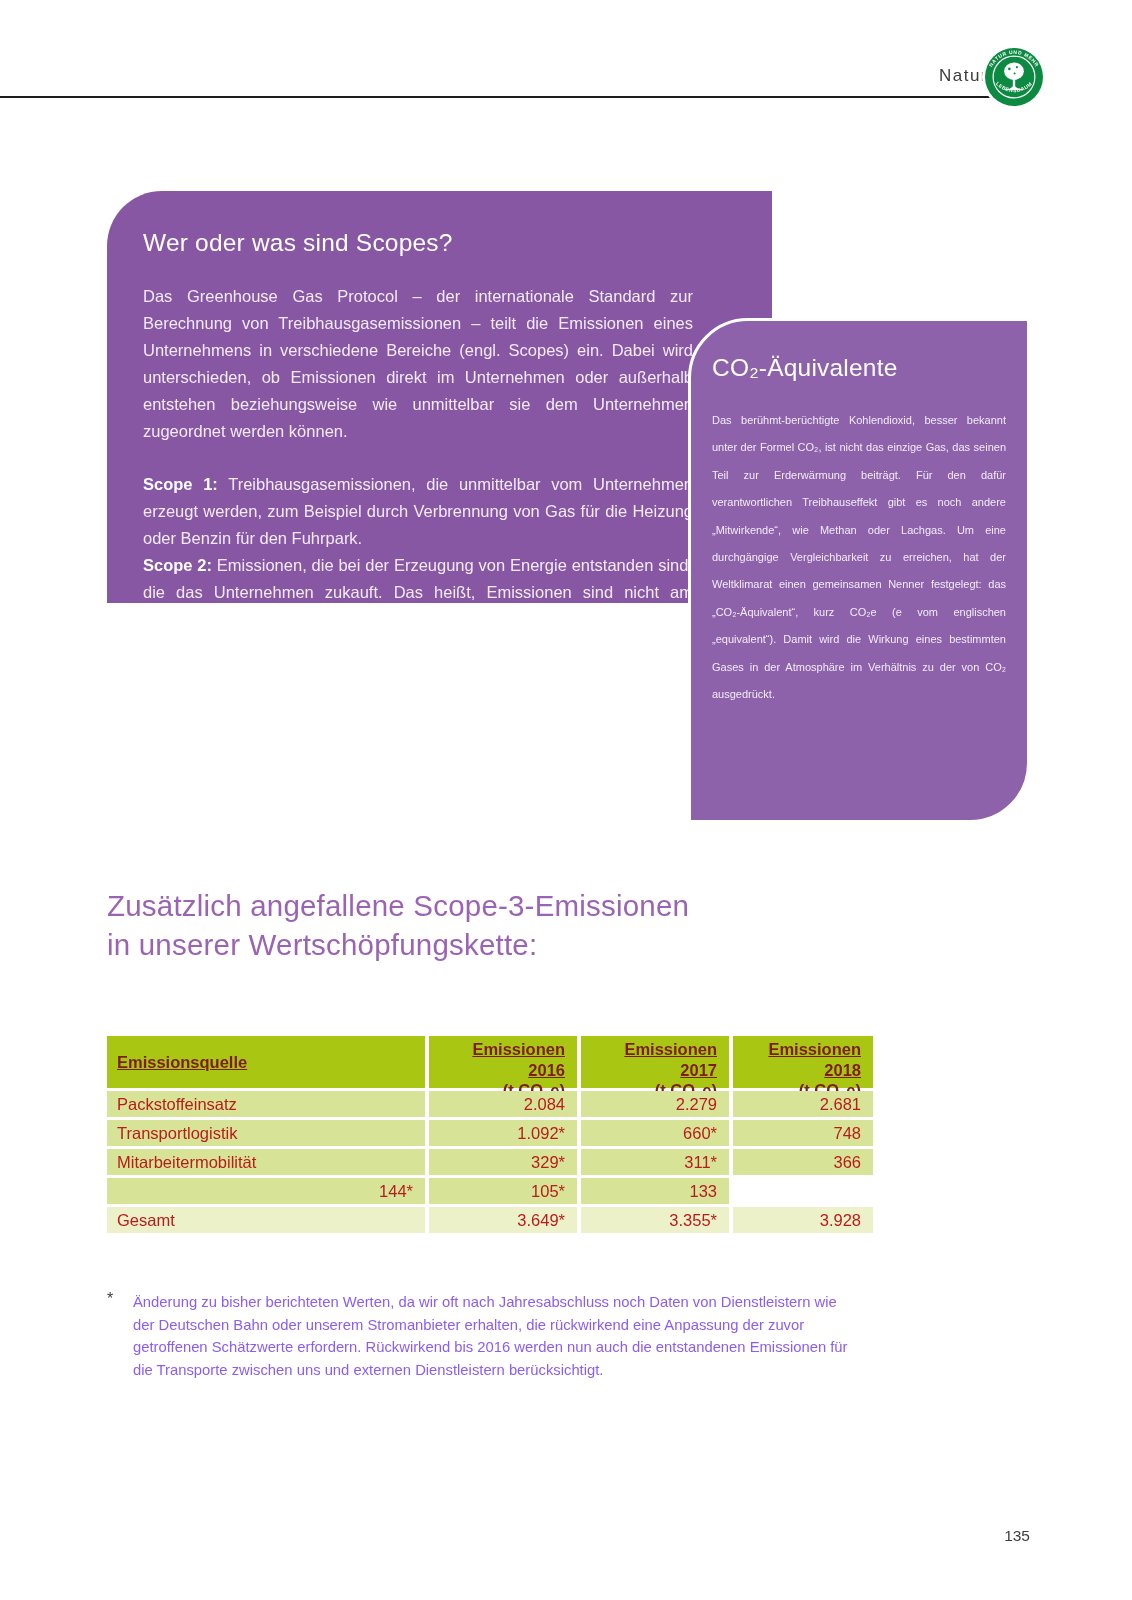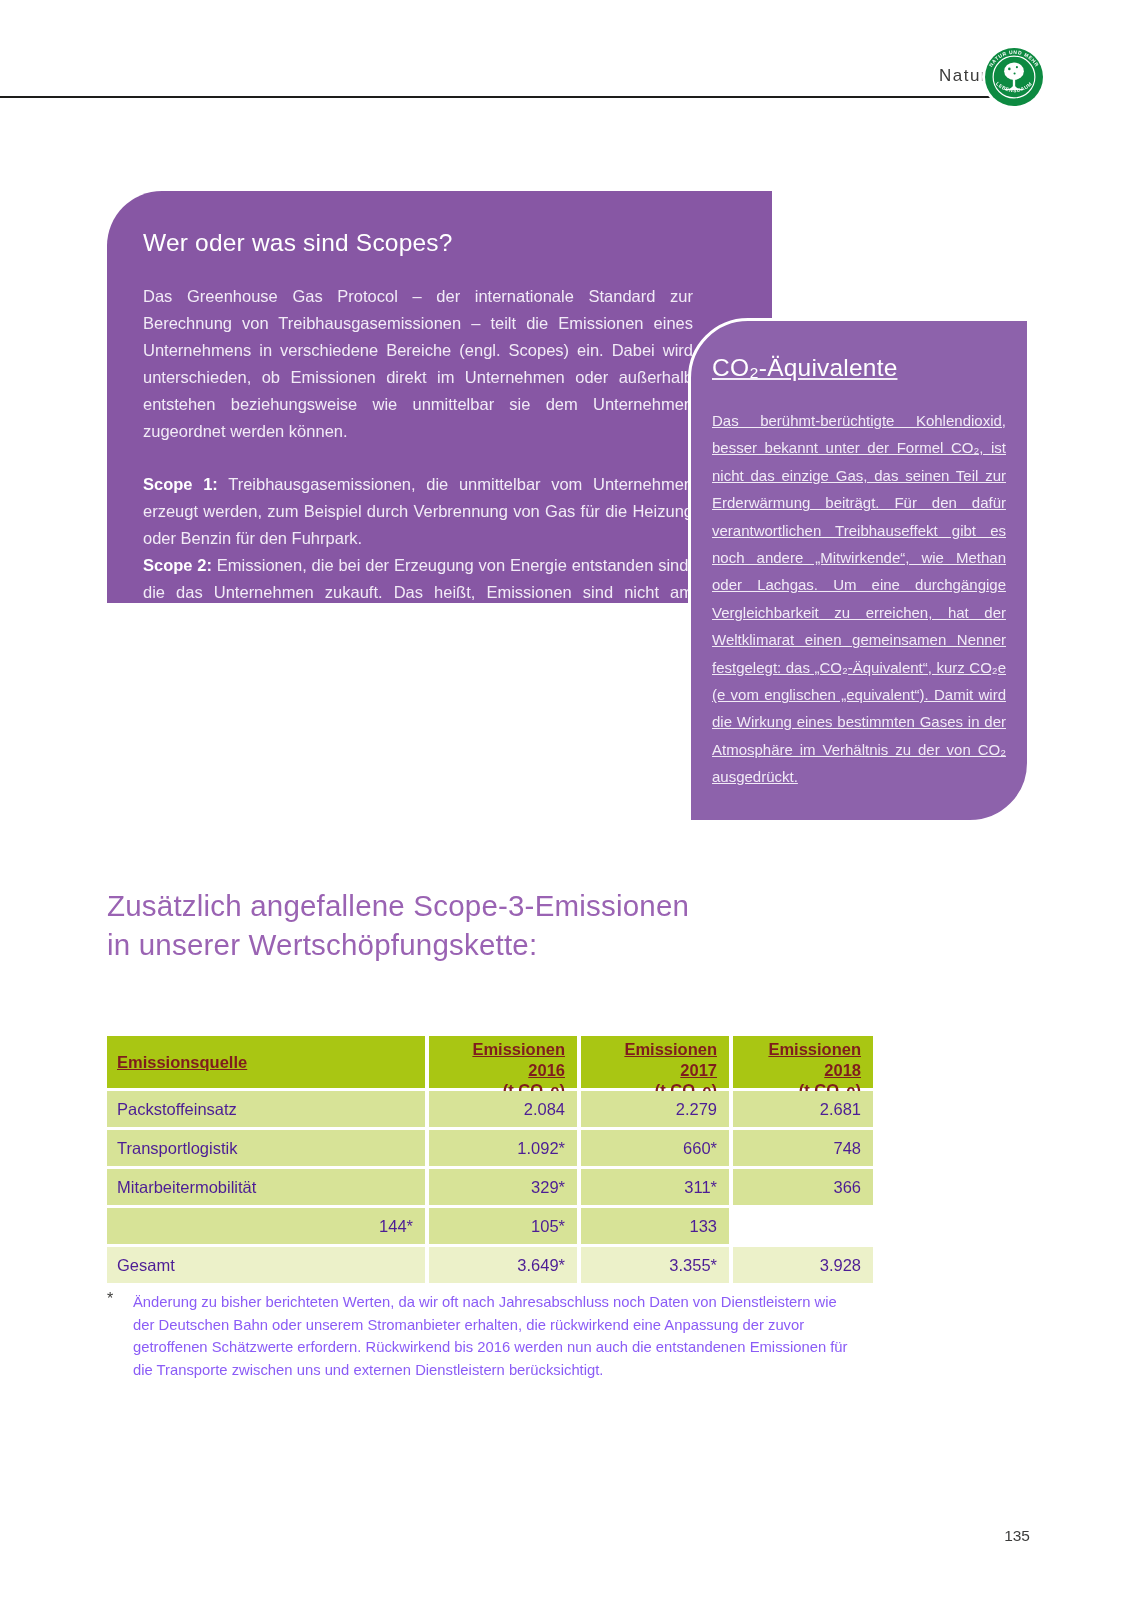--- a/index.html
+++ b/index.html
@@ -22,40 +22,40 @@
 
   .box-scopes{left:107px;top:191px;width:665px;height:412px;
     background:var(--box1_purple,#8757a4);border-radius:55px 0 0 0;padding:38px 0 0 36px;}
   .box-scopes h2{font-size:24.5px;margin-bottom:26px;}
   .box-scopes p{width:550px;font-size:16.5px;line-height:27px;}
   .box-scopes .intro{margin-bottom:26px;}
   .scope-label{font-weight:700;color:#fff;}
 
   .box-co2{left:688px;top:318px;width:342px;height:505px;
     background:var(--box2_purple,#8d62ab);border:3px solid #fff;
-    border-radius:60px 0 60px 0;padding:33px 21px 0 21px;z-index:2;text-decoration:underline;}
+    border-radius:60px 0 60px 0;padding:33px 21px 0 21px;z-index:2;}
   .box-co2 h2{font-size:24.5px;margin-bottom:25px;}
-  .box-co2 p{font-size:15px;line-height:27.4px;}
+  .box-co2 p{font-size:11px;line-height:27.4px;}
 
   
   .main-heading{position:absolute;left:107px;top:886px;margin:0;font-weight:400;
     font-size:29.5px;line-height:39px;color:var(--heading_purple,#9a63b3);letter-spacing:.2px;}
 
   
   .etable{position:absolute;left:107px;top:1036px;width:766px;font-size:16.5px;}
   .t-row{display:grid;grid-template-columns:318px 148px 148px 140px;column-gap:4px;}
   .t-head{margin-bottom:3px;}
   .th{background:var(--table_header_green,#a9c613);color:#7f1d1d;font-weight:700;box-sizing:border-box;height:52px;text-decoration:underline;}
   .th.src{display:flex;align-items:center;padding-left:10px;}
   .th.num{text-align:right;padding:3px 12px 0 0;line-height:20.5px;}
   .th.num span{display:block;}
   .t-row.body{margin-bottom:3px;}
   .t-row.total{margin-top:1px;}
-  .td{background:var(--table_row_green,#d7e397);box-sizing:border-box;height:36px;
-    display:flex;align-items:center;color:#4c1d95;}
+  .td{background:var(--table_row_green,#d7e397);box-sizing:border-box;height:26px;
+    display:flex;align-items:center;color:#b91c1c;}
   .td.src{padding-left:10px;}
   .td.num{justify-content:flex-end;padding-right:12px;}
   .t-row.total .td{background:var(--table_total_green,#ecf1c9);}
 
   
   .footnote{position:absolute;left:107px;top:1291px;width:752px;}
   .fn-marker{position:absolute;left:0;top:-1px;font-size:16px;color:#3d3d3b;}
   .fn-text{margin:0 0 0 26px;font-size:14.8px;line-height:22.5px;color:#8b5cf6;}
 
   

